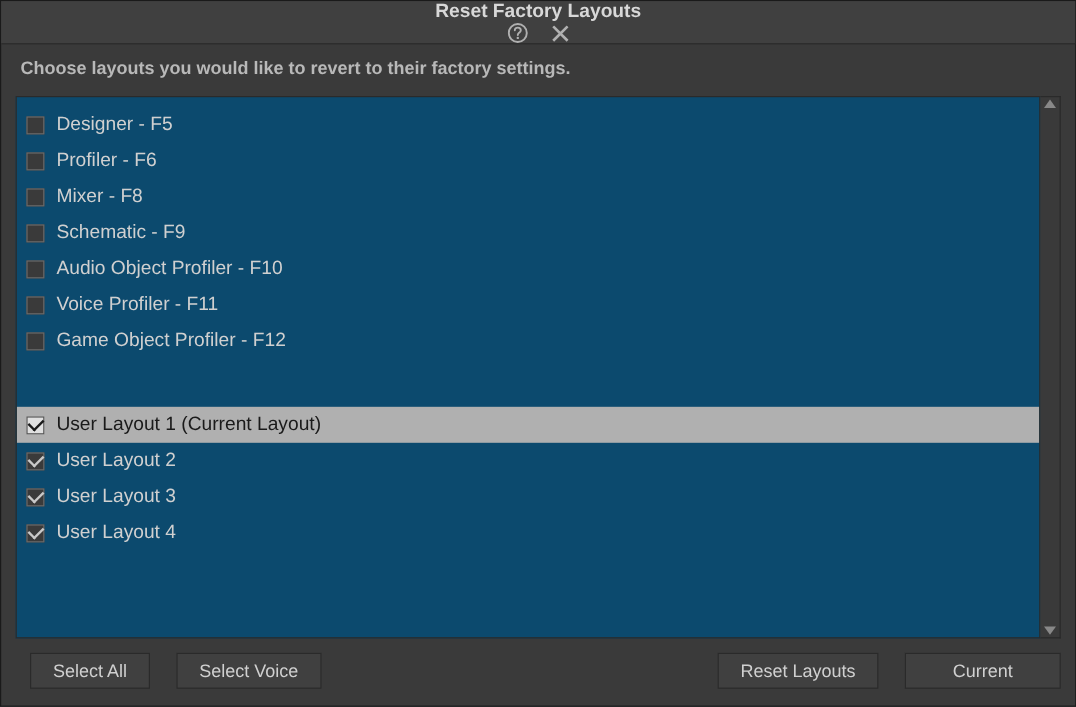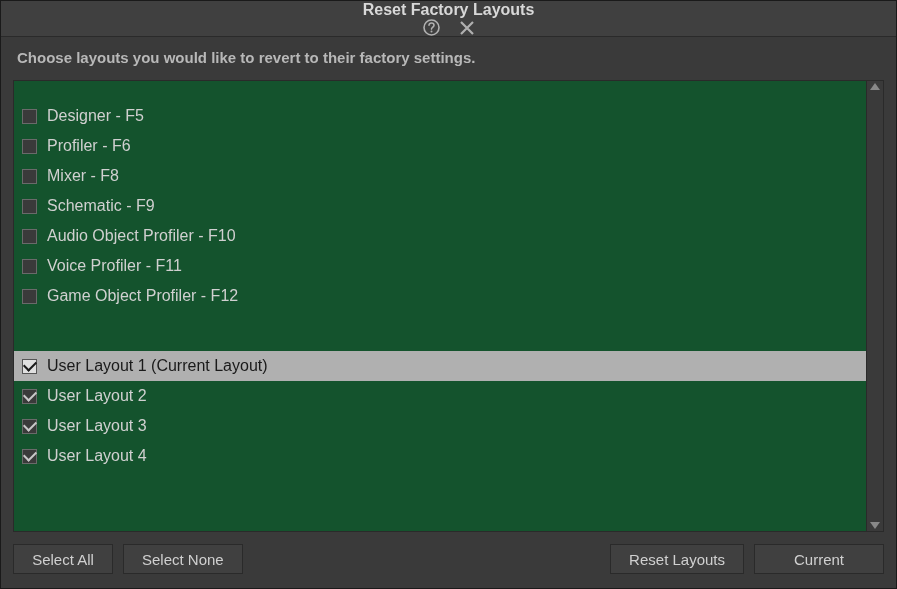--- a/index.html
+++ b/index.html
@@ -60,24 +60,24 @@
       font-weight: bold;
     }
     .content {
       flex: 1;
       margin: 0 12px 12px 12px;
       display: flex;
       position: relative;
     }
     .listbox {
       flex: 1;
-      background: #14532d;
+      background: #0c4a6e;
       border: 1px solid #2a2a2a;
       overflow-y: auto;
-      padding-top: 20px;
+      padding-top: 8px;
     }
     .scrollbar {
       width: 17px;
       background: #3a3a3a;
       border: 1px solid #2a2a2a;
       border-left: none;
       display: flex;
       flex-direction: column;
       align-items: center;
       justify-content: space-between;
@@ -158,20 +158,21 @@
       padding: 0 18px;
       background: #404040;
       border: 1px solid #2a2a2a;
       color: #d0d0d0;
       font-size: 15px;
       cursor: pointer;
       display: flex;
       align-items: center;
       justify-content: center;
       min-width: 100px;
+      margin-left: 12px;
     }
     .btn.wide {
       min-width: 130px;
     }
   </style>
 </head>
 <body>
 
 <div class="window">
   <div class="titlebar">
@@ -243,20 +244,20 @@
       </div>
     <div class="scrollbar">
       <div class="scrollbar-arrow up"></div>
       <div class="scrollbar-arrow down"></div>
     </div>
   </div>
 
   <div class="footer">
     <div class="footer-left">
       <button class="btn">Select All</button>
-      <button class="btn">Select None</button>
+      <button class="btn">Select Voice</button>
     </div>
     <div class="footer-right">
       <button class="btn wide">Reset Layouts</button>
       <button class="btn wide">Current</button>
     </div>
   </div>
 </div>
 
 </body></html>

